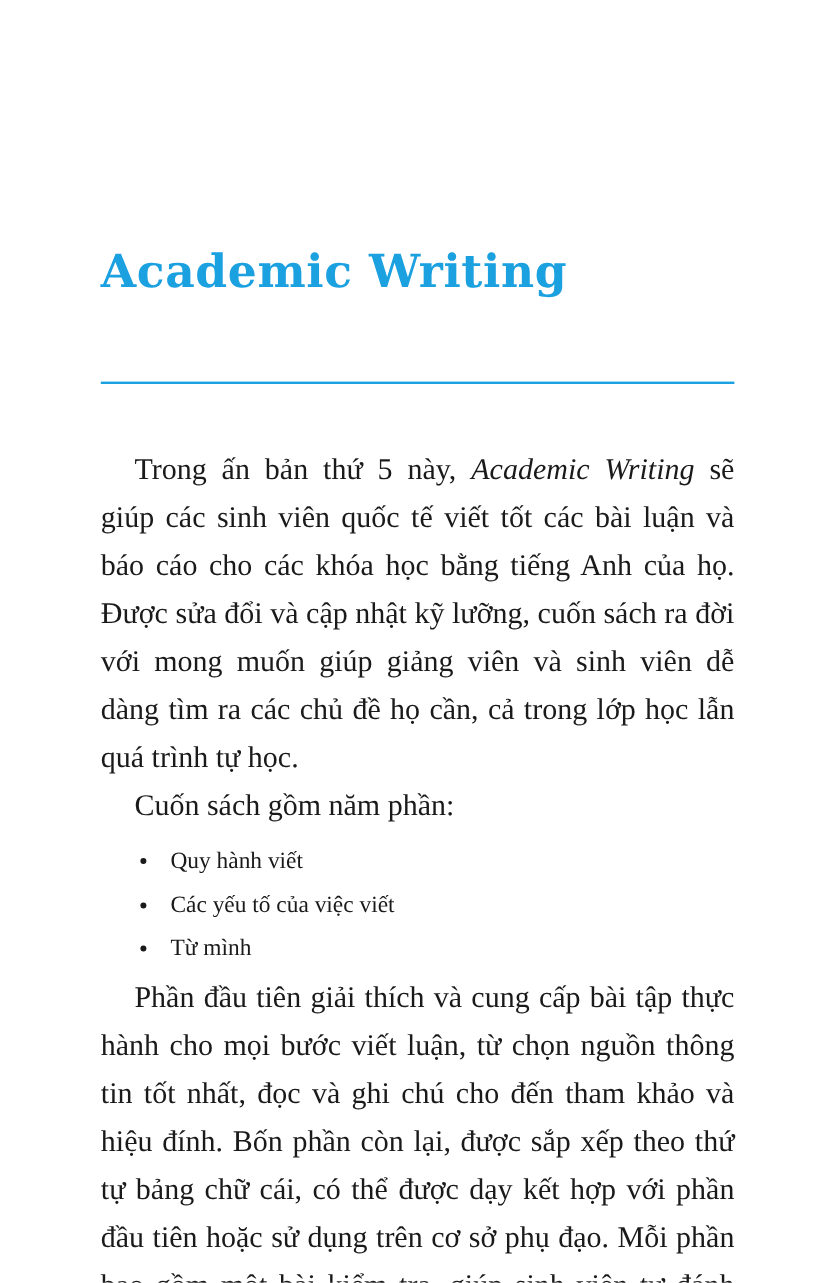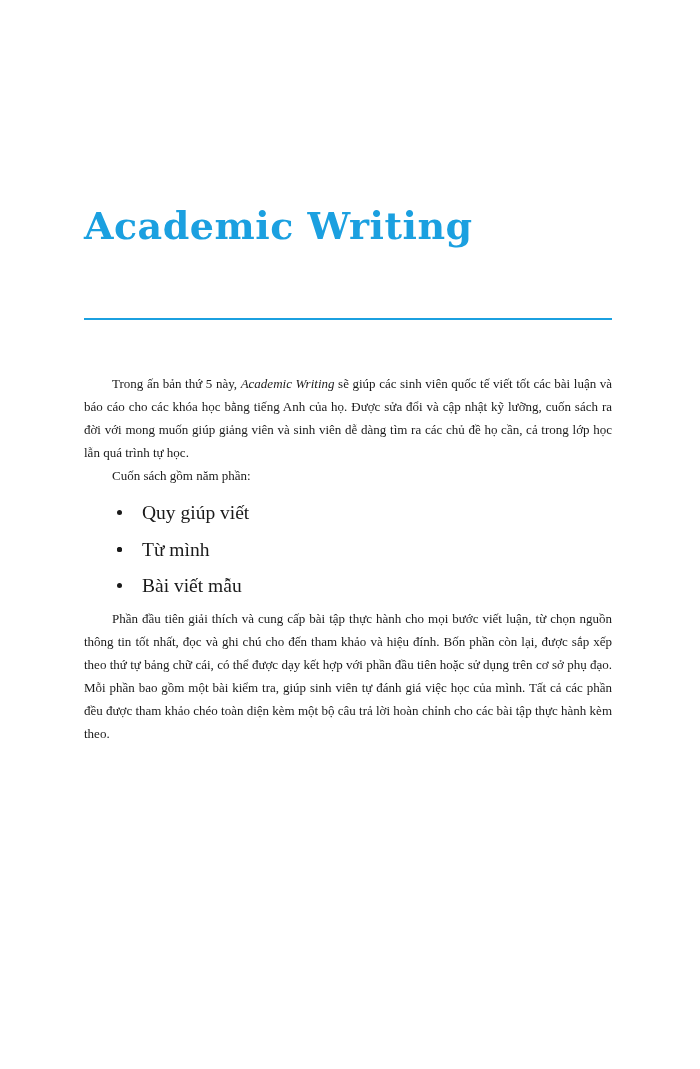--- a/index.html
+++ b/index.html
@@ -42,22 +42,22 @@
     background: #1ba0e0;
   }
   .content {
     position: absolute;
     left: 84px;
     top: 372px;
     width: 528px;
   }
   p.body-text {
     margin: 0 0 0 0;
-    font-size: 13px;
-    line-height: 23px;
+    font-size: 25px;
+    line-height: 40px;
     text-align: justify;
     text-justify: inter-word;
     hyphens: none;
   }
   p.indent {
     text-indent: 28px;
   }
   p.spaced {
     margin-top: 0;
   }
@@ -102,24 +102,23 @@
 
   <div class="rule"></div>
 
   <div class="content">
 
     <p class="body-text indent"><span>Trong ấn bản thứ 5 này, </span><span class="italic">Academic Writing</span><span> sẽ giúp các sinh viên quốc tế viết tốt các bài luận và báo cáo cho các khóa học bằng tiếng Anh của họ. Được sửa đổi và cập nhật kỹ lưỡng, cuốn sách ra đời với mong muốn giúp giảng viên và sinh viên dễ dàng tìm ra các chủ đề họ cần, cả trong lớp học lẫn quá trình tự học.</span></p>
 
     <p class="body-text indent spaced">Cuốn sách gồm năm phần:</p>
 
     <ul class="bullets">
-      <li><span class="dot"></span><span>Quy giúp viết</span></li>
-      <li><span class="dot"></span></li>
+      <li><span class="dot"></span><span>Quy hành viết</span></li>
+      <li><span class="dot"></span><span>Các yếu tố của việc viết</span></li>
       <li><span class="dot"></span><span>Từ mình</span></li>
-      <li><span class="dot"></span><span>Bài viết mẫu</span></li>
     </ul>
 
     <p class="body-text indent spaced">Phần đầu tiên giải thích và cung cấp bài tập thực hành cho mọi bước viết luận, từ chọn nguồn thông tin tốt nhất, đọc và ghi chú cho đến tham khảo và hiệu đính. Bốn phần còn lại, được sắp xếp theo thứ tự bảng chữ cái, có thể được dạy kết hợp với phần đầu tiên hoặc sử dụng trên cơ sở phụ đạo. Mỗi phần bao gồm một bài kiểm tra, giúp sinh viên tự đánh giá việc học của mình. Tất cả các phần đều được tham khảo chéo toàn diện kèm một bộ câu trả lời hoàn chỉnh cho các bài tập thực hành kèm theo.</p>
 
   </div>
 
   <div class="footer">
     
     
   </div>

